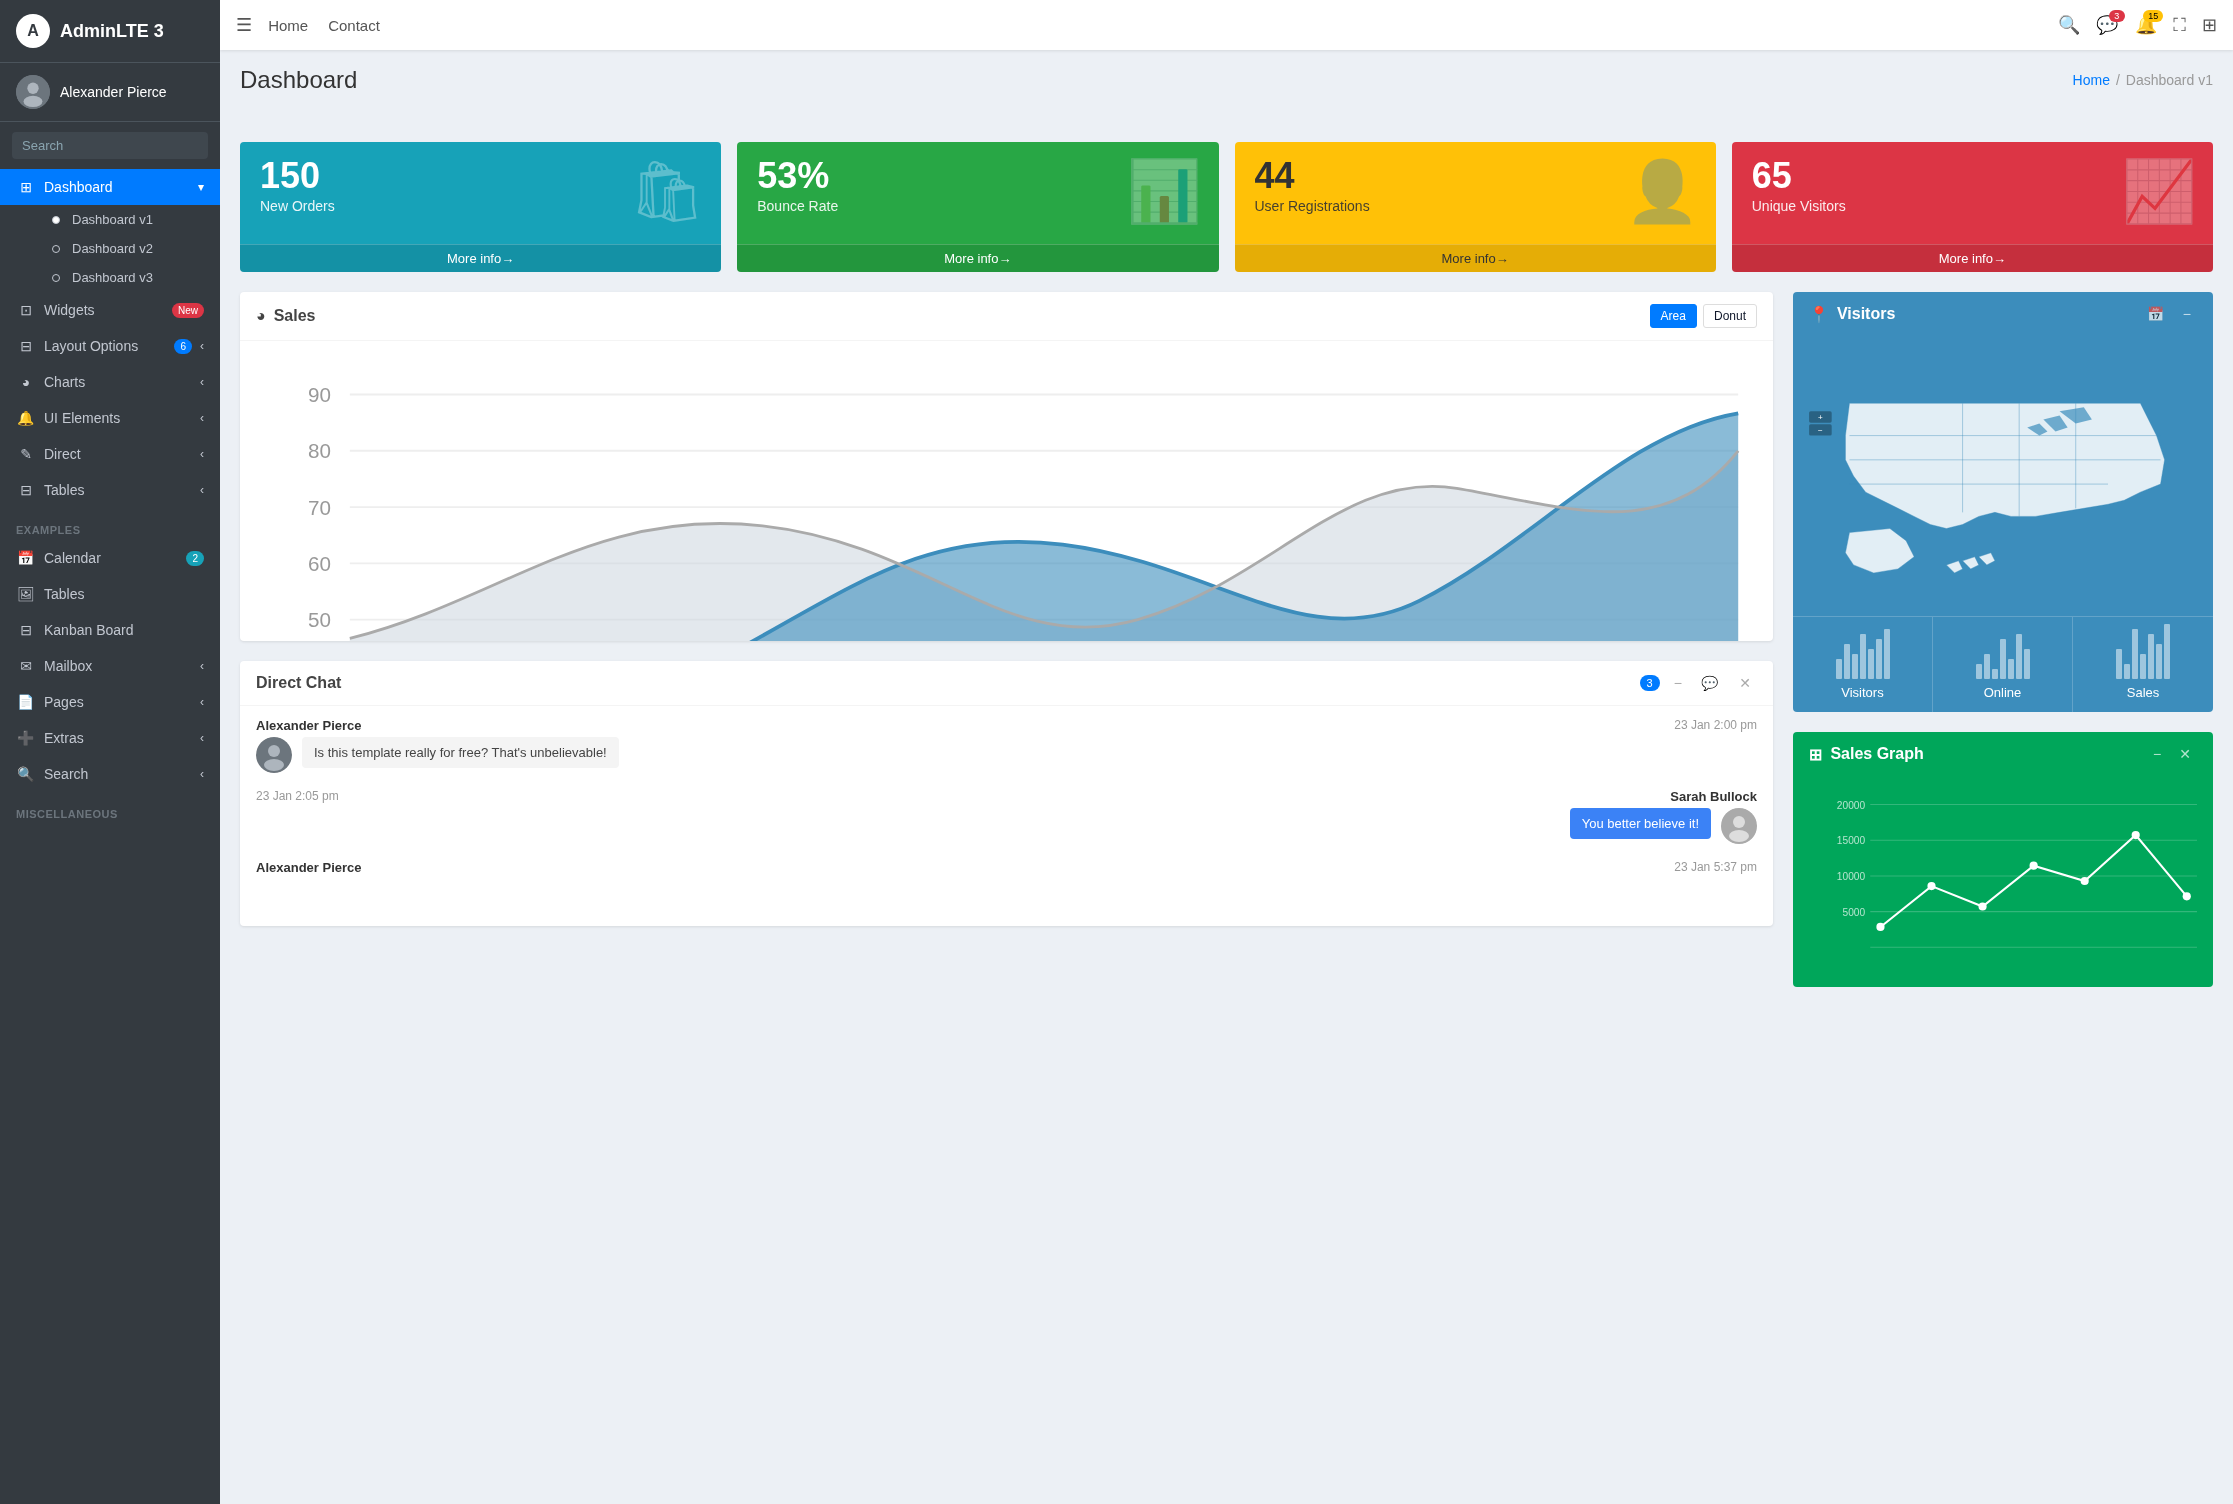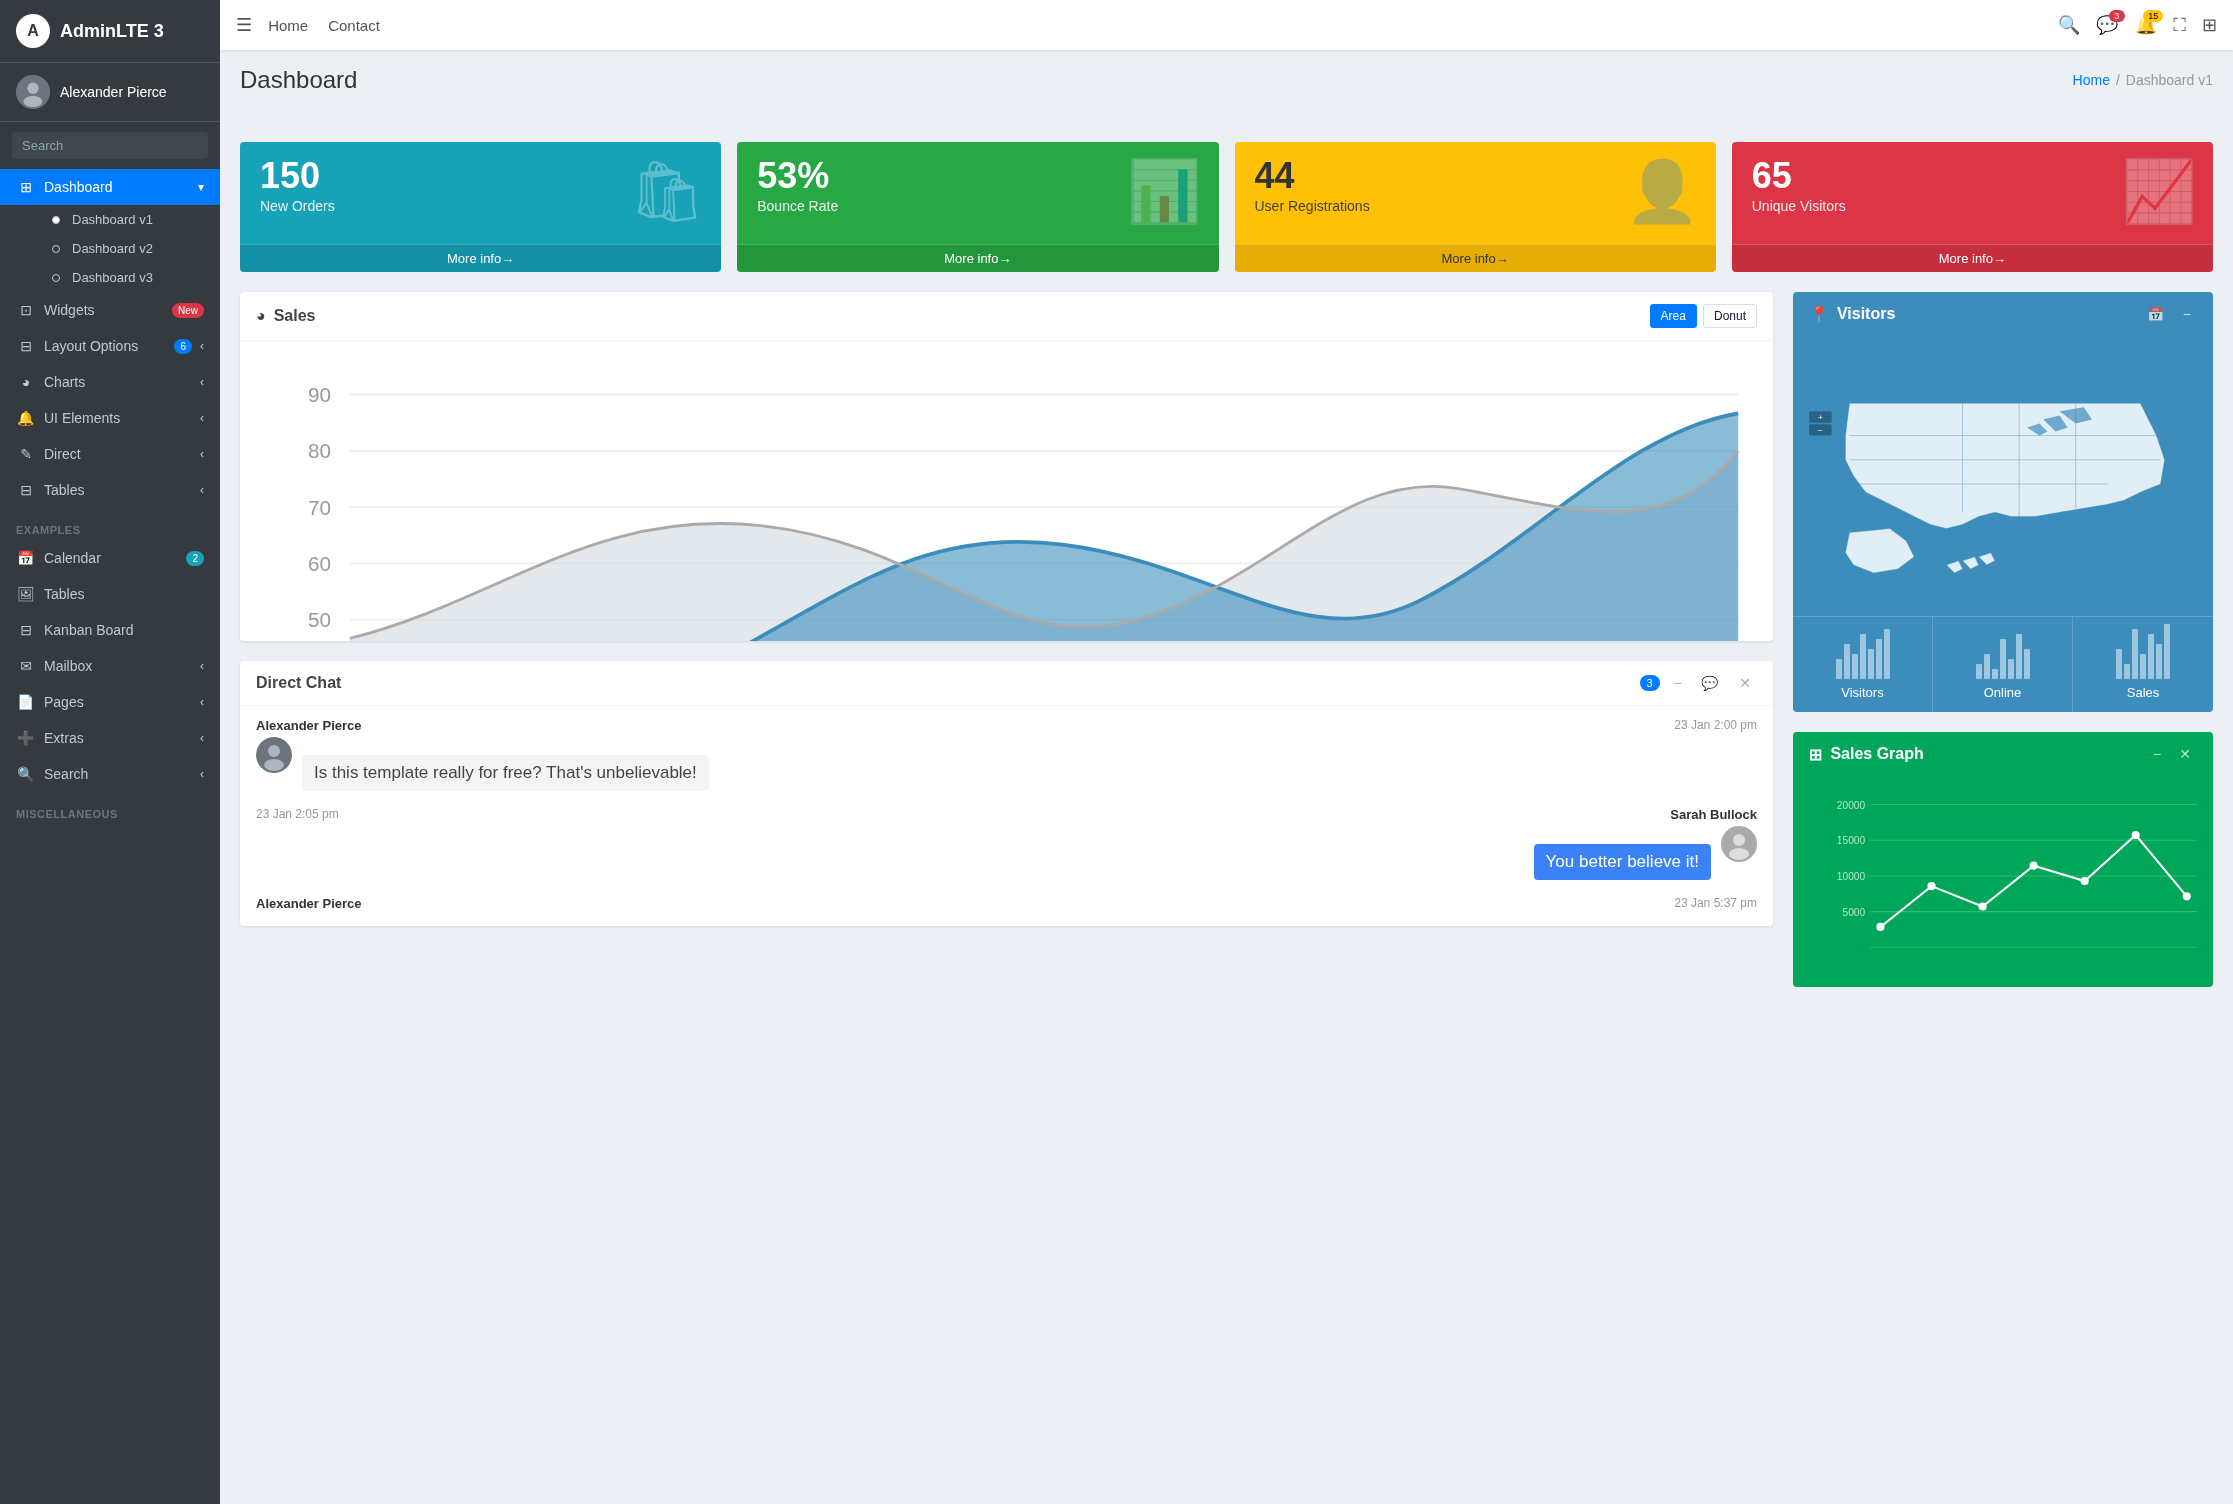--- a/index.html
+++ b/index.html
@@ -100,21 +100,21 @@
     .chat-card { background: #fff; border-radius: 4px; box-shadow: 0 1px 3px rgba(0,0,0,0.1); overflow: hidden; }
     .chat-header { padding: 12px 16px; border-bottom: 1px solid #f4f4f4; display: flex; align-items: center; gap: 8px; }
     .chat-header h3 { font-size: 16px; font-weight: 600; color: #444; flex: 1; }
     .chat-badge { background: #007bff; color: #fff; font-size: 11px; padding: 2px 7px; border-radius: 10px; }
     .chat-body { height: 220px; overflow-y: auto; padding: 12px 16px; }
     .chat-msg { margin-bottom: 16px; }
     .chat-msg-header { display: flex; justify-content: space-between; margin-bottom: 4px; font-size: 12px; color: #999; }
     .chat-msg-header strong { color: #333; font-size: 13px; }
     .chat-msg-content { display: flex; align-items: flex-start; gap: 10px; }
     .chat-avatar { width: 36px; height: 36px; border-radius: 50%; background: #ccc; overflow: hidden; flex-shrink: 0; display: flex; align-items: center; justify-content: center; }
-    .chat-bubble { background: #f4f4f4; padding: 8px 12px; border-radius: 4px; font-size: 17px; color: #444; max-width: 80%; margin-top: 18px; }
+    .chat-bubble { background: #f4f4f4; padding: 8px 12px; border-radius: 4px; font-size: 13px; color: #444; max-width: 80%; }
     .chat-bubble.blue { background: #3b82f6; color: #fff; }
     .chat-msg.right .chat-msg-content { flex-direction: row-reverse; }
     .chat-msg.right .chat-msg-header { flex-direction: row-reverse; }
 
     
     .sales-graph-card { background: #00a65a; color: #fff; border-radius: 4px; overflow: hidden; }
     .sales-graph-header { padding: 12px 16px; display: flex; align-items: center; justify-content: space-between; }
     .sales-graph-header h3 { font-size: 16px; font-weight: 600; display: flex; align-items: center; gap: 8px; }
     .sales-graph-body { padding: 8px 16px 16px; }
 

